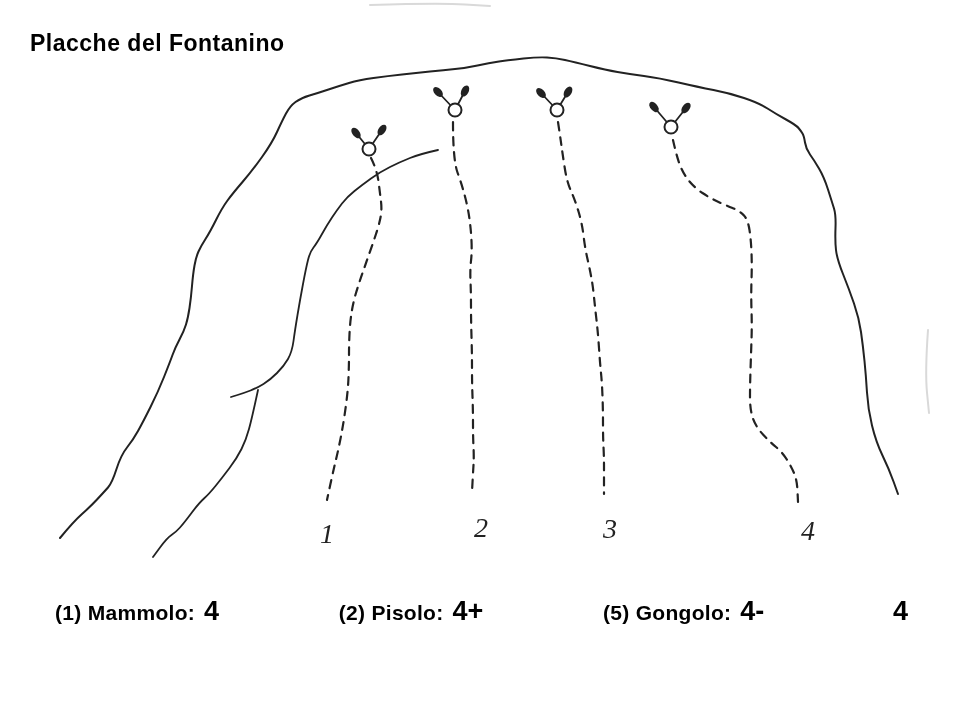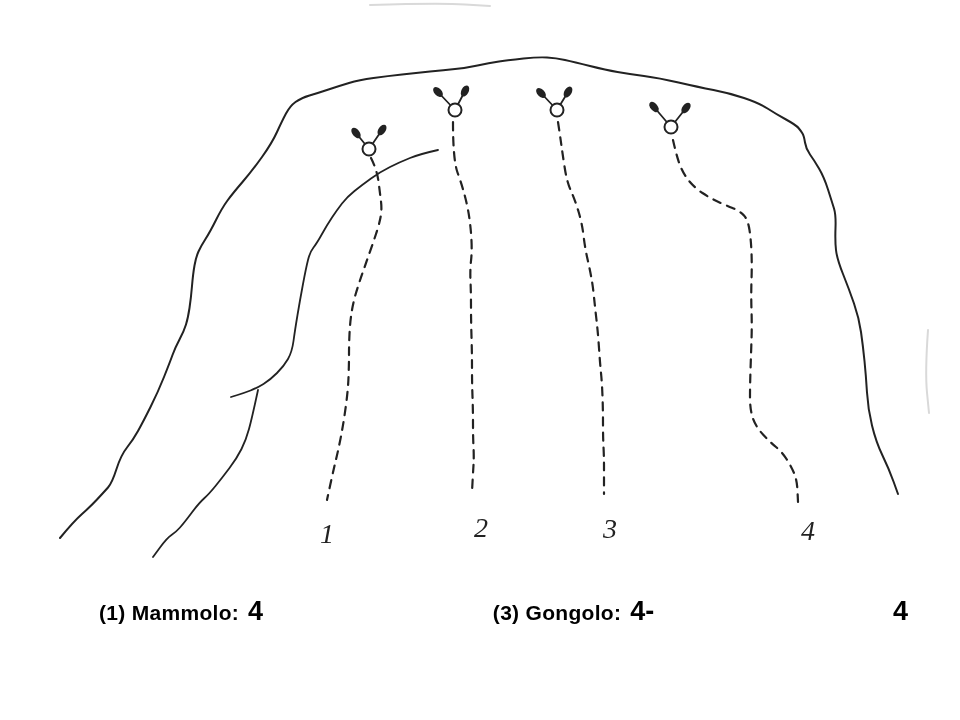--- a/index.html
+++ b/index.html
@@ -24,21 +24,20 @@
     position:absolute;
     left:55px;right:52px;top:596px;
     display:flex;
     justify-content:space-between;
     align-items:baseline;
   }
   .legend-item{
     display:flex;
     align-items:baseline;
     white-space:nowrap;
-    margin-left:44px;
   }
   .leg-name{
     font-size:21px;
     font-weight:700;
     color:#000000;
     letter-spacing:0.3px;
   }
   .leg-grade{
     font-size:27px;
     font-weight:700;
@@ -79,27 +78,32 @@
       <text x="610" y="538" text-anchor="middle" fill="#222222" font-family="&quot;Liberation Serif&quot;, serif" font-style="italic" font-size="28">3</text>
       <path d="M 673 140 Q 677 158 680.5 166.5 Q 684 175 689.5 181.5 Q 695 188 702.5 193 Q 710 198 717.5 201.5 Q 725 205 732.5 208 Q 740 211 744 215.5 Q 748 220 749.5 230 Q 751 240 751.5 252.5 Q 752 265 751.5 280 Q 751 295 751.5 310 Q 752 325 751.5 340 Q 751 355 750.5 370 Q 750 385 750 397.5 Q 750 410 753 418.5 Q 756 427 763 434.5 Q 770 442 776 447 Q 782 452 786.5 459 Q 791 466 794 473 Q 797 480 797.5 491 L 798 502" fill="none" stroke="#222222" stroke-width="2.2" stroke-linecap="round" stroke-linejoin="round" stroke-dasharray="8 7"></path>
       <line x1="654" y1="107" x2="671" y2="127" stroke="#222222" stroke-width="1.8" stroke-linecap="round"></line>
       <ellipse cx="654" cy="107" rx="6" ry="3.6" fill="#222222" transform="rotate(49.6 654 107)"></ellipse>
       <line x1="686" y1="108" x2="671" y2="127" stroke="#222222" stroke-width="1.8" stroke-linecap="round"></line>
       <ellipse cx="686" cy="108" rx="6" ry="3.6" fill="#222222" transform="rotate(128.3 686 108)"></ellipse>
       <circle cx="671" cy="127" r="6.5" fill="#ffffff" stroke="#222222" stroke-width="2"></circle>
       <text x="808" y="540" text-anchor="middle" fill="#222222" font-family="&quot;Liberation Serif&quot;, serif" font-style="italic" font-size="28">4</text>
     </svg>
 
+  <div id="page-title">Placche del Fontanino</div>
 
   <div id="route-legend">
     <div class="legend-item">
       <span class="leg-name">(1) Mammolo:</span>
       <span class="leg-grade">4</span>
     </div>
     <div class="legend-item">
-      <span class="leg-name">(3) Gongolo:</span>
+      <span class="leg-name">(2) Pisolo:</span>
+      <span class="leg-grade">4+</span>
+    </div>
+    <div class="legend-item">
+      <span class="leg-name">(5) Gongolo:</span>
       <span class="leg-grade">4-</span>
     </div>
     <div class="legend-item">
       <span class="leg-grade">4</span>
     </div>
   </div>
 </div>
 
 </body></html>

